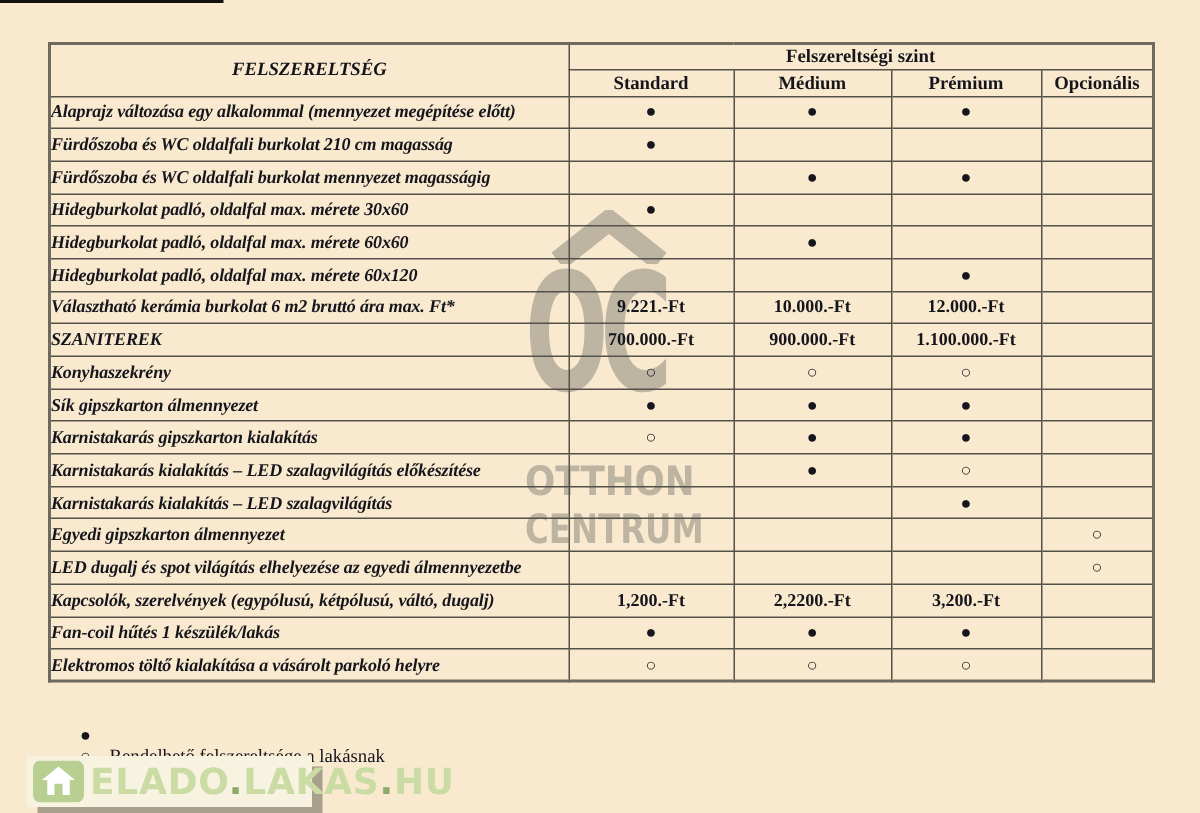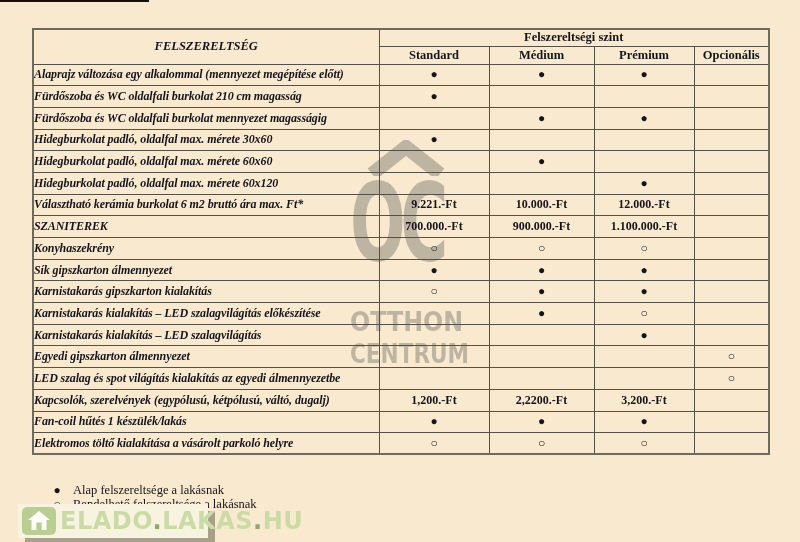--- a/index.html
+++ b/index.html
@@ -218,21 +218,21 @@
     <td class="c"></td>
   </tr>
   <tr class="drow">
     <td class="lbl">Egyedi gipszkarton álmennyezet</td>
     <td class="c"></td>
     <td class="c"></td>
     <td class="c"></td>
     <td class="c">○</td>
   </tr>
   <tr class="drow">
-    <td class="lbl">LED szalag és spot világítás kialakítás az egyedi álmennyezetbe</td>
+    <td class="lbl">LED dugalj és spot világítás elhelyezése az egyedi álmennyezetbe</td>
     <td class="c"></td>
     <td class="c"></td>
     <td class="c"></td>
     <td class="c">○</td>
   </tr>
   <tr class="drow">
     <td class="lbl">Kapcsolók, szerelvények (egypólusú, kétpólusú, váltó, dugalj)</td>
     <td class="c">1,200.-Ft</td>
     <td class="c">2,2200.-Ft</td>
     <td class="c">3,200.-Ft</td>
@@ -251,21 +251,20 @@
     <td class="c">○</td>
     <td class="c">○</td>
     <td class="c"></td>
   </tr>
 </tbody>
   </table>
 
 <div class="legend">
   <div class="legend-row">
     <span class="legend-symbol">●</span>
-    <span class="legend-text">Alap felszereltsége a lakásnak</span>
   </div>
   <div class="legend-row">
     <span class="legend-symbol">○</span>
     <span class="legend-text">Rendelhető felszereltsége a lakásnak</span>
   </div>
 </div>
 
 <div class="wm-elado">
   <svg class="wm-elado-house" width="34" height="28" viewBox="0 0 34 28">
     <rect width="34" height="28" rx="5" fill="#b9cf92"></rect>

